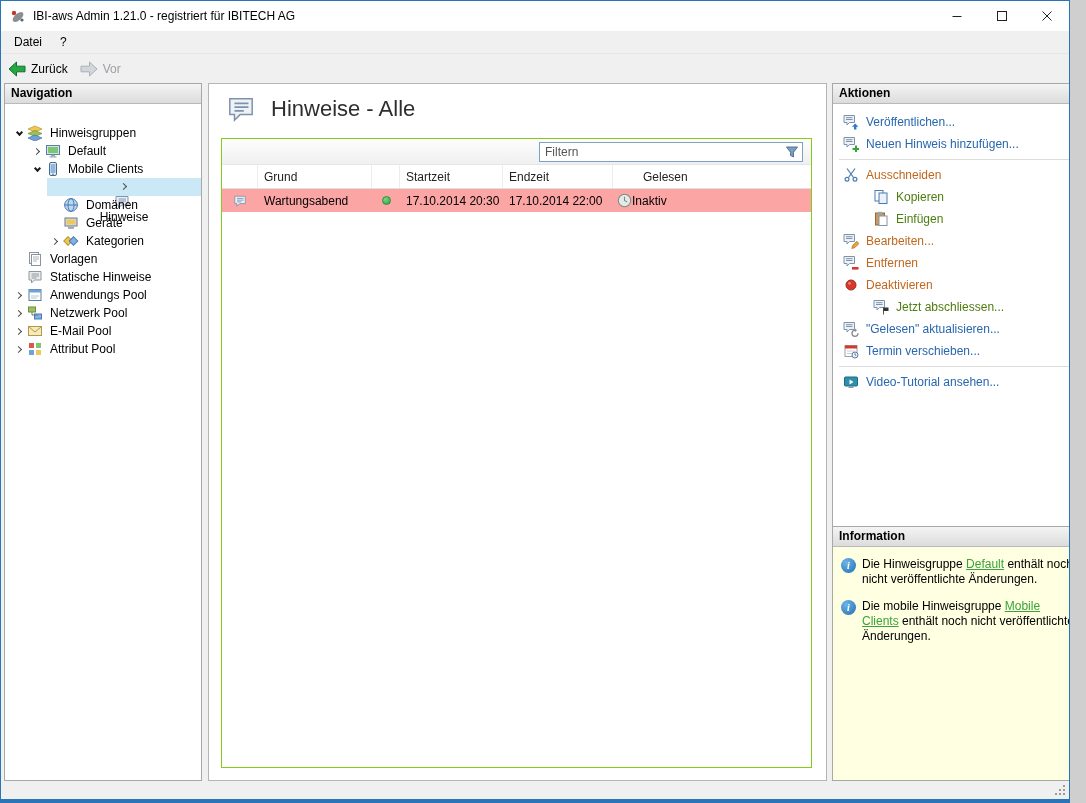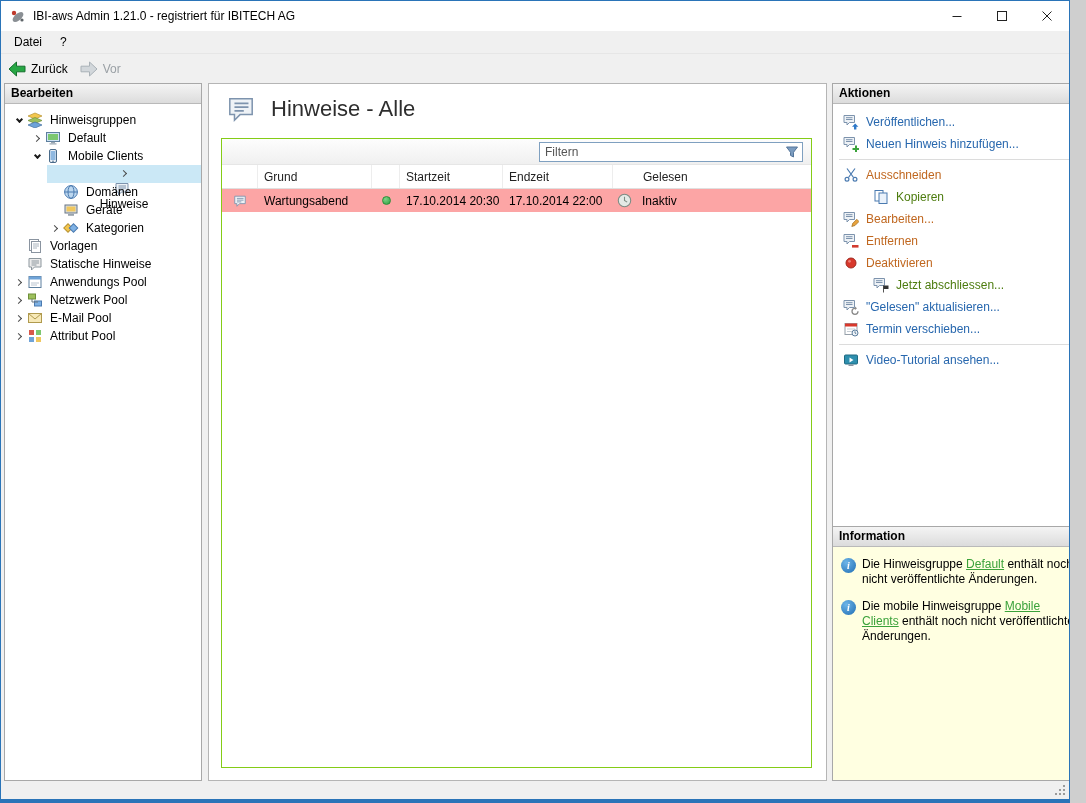--- a/index.html
+++ b/index.html
@@ -19,21 +19,21 @@
   .toolbar { position:absolute; top:54px; left:0; right:0; height:27px; display:flex; align-items:center; padding-left:7px; gap:12px; }
   .tool-btn { display:flex; align-items:center; gap:5px; cursor:pointer; }
   .tool-btn.disabled { cursor:default; }
   .tool-btn.disabled .tb-label { color:#9aa0a5; }
 
   
   .panel-header { height:20px; line-height:19px; background:linear-gradient(#f4f4f4,#dcdcdc); border-bottom:1px solid #b9b9b9; font-weight:bold; padding-left:6px; }
 
   
   .nav-panel { position:absolute; left:3px; top:82px; width:198px; bottom:18px; background:#fff; border:1px solid #a8a8a8; }
-  .tree { padding-top:7px; }
+  .tree { padding-top:20px; }
   .tree-row { height:18px; display:flex; align-items:center; background-clip:content-box; cursor:pointer; white-space:nowrap; }
   .tree-row.selected { background-color:#cbe8f6;flex-direction:column; }
   .lvl0 { padding-left:6px; } .lvl1 { padding-left:24px; } .lvl2 { padding-left:42px; }
   .exp { width:16px; flex:0 0 16px; display:flex; align-items:center; justify-content:center; }
   .chev { display:block; width:5px; height:5px; border-right:1px solid #4a4a4a; border-bottom:1px solid #4a4a4a; }
   .chev.closed { transform:rotate(-45deg); margin-left:-2px; }
   .chev.open { transform:rotate(45deg); border-right-width:2px; border-bottom-width:2px; border-color:#1a1a1a; margin-top:-2px; }
   .ticon { width:16px; height:16px; flex:0 0 16px; margin-right:4px; }
   .tlabel { padding:0 3px; }
 
@@ -51,21 +51,21 @@
   .thead { position:absolute; top:26px; left:0; right:0; height:24px; display:flex; background:#fff; border-bottom:1px solid #e0e0e0; }
   .th { display:flex; align-items:center; padding-left:6px; border-right:1px solid #ededed; color:#222; cursor:pointer; }
   .c0 { flex:0 0 36px; } .c1 { flex:0 0 114px; } .c2 { flex:0 0 28px; }
   .c3 { flex:0 0 103px; } .c4 { flex:0 0 110px; } .c5 { flex:1 1 auto; border-right:none; }
   .th.c5 { padding-left:30px; }
   .trow { position:absolute; top:50px; left:0; right:0; height:23px; display:flex; background:#fca5a5; cursor:pointer; }
   .td { display:flex; align-items:center; padding-left:6px; }
   .td.c0 { justify-content:center; padding-left:0; }
   .td.c2 { justify-content:center; padding-left:0; }
   .dot { width:9px; height:9px; border-radius:50%; background:radial-gradient(circle at 35% 30%, #7ed488, #2f9e3f); border:1px solid #2a8f38; }
-  .td.c5 { padding-left:4px; gap:10px;align-items:center; }
+  .td.c5 { padding-left:4px; gap:0;align-items:center; }
 
   
   .actions-panel { position:absolute; left:831px; top:82px; width:252px; height:475px; background:#fff; border:1px solid #a8a8a8; }
   .action-list { padding-top:7px; }
   .action-item { height:22px; display:flex; align-items:center; gap:7px; padding-left:10px; cursor:pointer; }
   .action-item svg { width:16px; height:16px; flex:0 0 16px; }
   .a-sep { height:1px; background:#dcdcdc; margin:4px 6px; }
   .c-blue { color:#2767ae; } .c-orange { color:#c0671f; } .c-black { color:#4d7c0f;margin-left:30px; }
   .more-handle { position:absolute; bottom:1px; left:0; right:0; height:12px; text-align:center; color:#555; font-weight:bold; line-height:6px; letter-spacing:1px; cursor:row-resize; }
 
@@ -129,21 +129,21 @@
     </div>
     <div class="tool-btn disabled">
       <svg width="18" height="16" viewBox="0 0 18 16">
         <path d="M9.5 1 17 8l-7.5 7v-4.2H1V5.2h8.5z" fill="#d2d7db" stroke="#a9b1b7"></path>
       </svg>
       <span class="tb-label">Vor</span>
     </div>
   </div>
 
   <div class="nav-panel">
-    <div class="panel-header">Bearbeiten</div>
+    <div class="panel-header">Navigation</div>
     <div class="tree">
 
       <div class="tree-row lvl0">
         <span class="exp">
             <i class="chev open"></i>
           </span>
         <svg class="ticon" viewBox="0 0 16 16">
           <path d="M8 1 15 4 8 7 1 4z" fill="#f3c64e" stroke="#b8922f" stroke-width="0.7"></path>
           <path d="M8 5.5 15 8.5 8 11.5 1 8.5z" fill="#9dc05c" stroke="#6f8f3a" stroke-width="0.7"></path>
           <path d="M8 10 15 13 8 16 1 13z" fill="#6fa3d8" stroke="#44709f" stroke-width="0.7"></path>
@@ -374,20 +374,28 @@
       </div>
 
       <div class="action-item c-black">
         <svg viewBox="0 0 16 16">
           <rect x="2" y="1.5" width="8" height="10.5" fill="#fff" stroke="#4a7ab0"></rect>
           <rect x="6" y="4" width="8" height="10.5" fill="#eaf2fb" stroke="#4a7ab0"></rect>
         </svg>
         <span>Kopieren</span>
       </div>
 
+      <div class="action-item c-black">
+        <svg viewBox="0 0 16 16">
+          <rect x="2.5" y="2" width="9" height="12" fill="#c89b62" stroke="#8f6a3a"></rect>
+          <rect x="5" y="0.8" width="4" height="2.6" fill="#9aa4ad"></rect>
+          <rect x="6" y="5" width="8" height="9.5" fill="#fff" stroke="#8a94a0"></rect>
+        </svg>
+        <span>Einfügen</span>
+      </div>
 
       <div class="action-item c-orange">
         <svg viewBox="0 0 16 16">
           <path d="M1 1.5h10.5v7H6.5L4 11V8.5H1z" fill="#eef2f6" stroke="#7d93ad"></path>
           <path d="M3 3.7h6.5M3 5.5h6.5" stroke="#7d93ad"></path>
           <path d="M8.8 15.5l1-3.2 4-4 2.2 2.2-4 4z" fill="#e8a33d" stroke="#9c6b1f" stroke-width="0.7"></path>
         </svg>
         <span>Bearbeiten...</span>
       </div>
 

